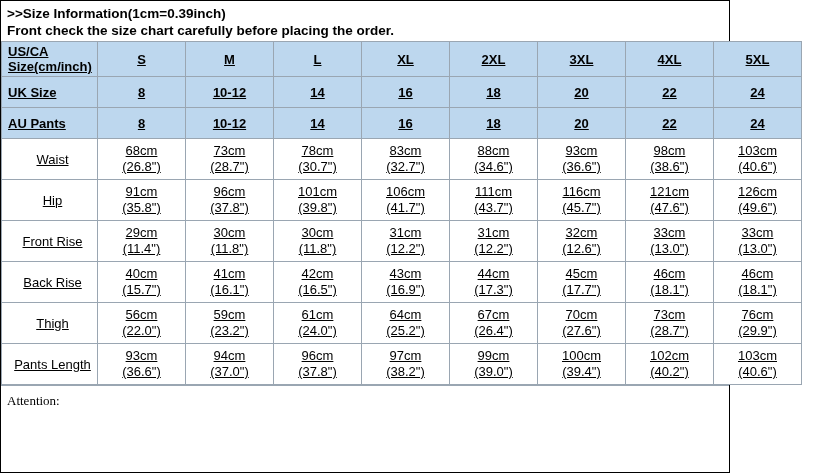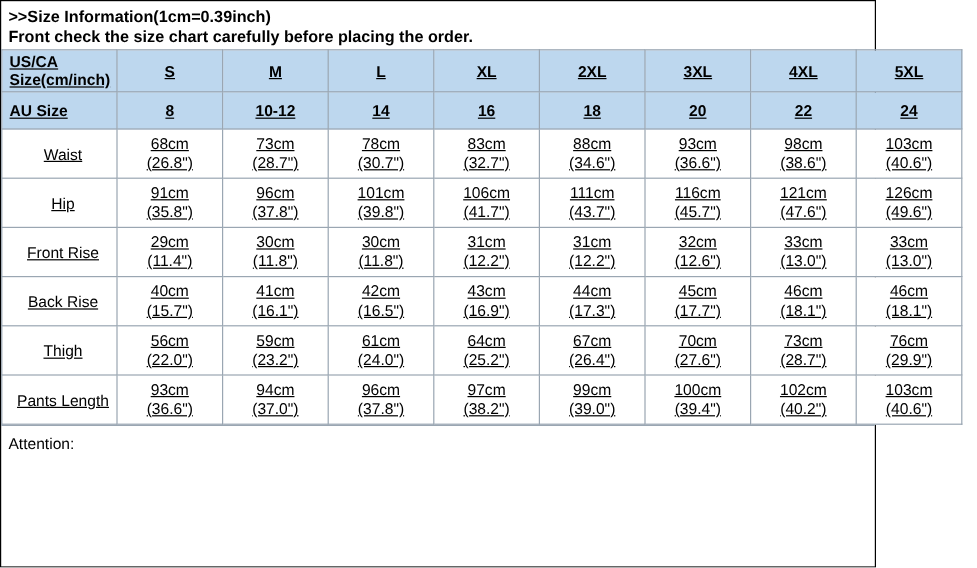--- a/index.html
+++ b/index.html
@@ -83,20 +83,21 @@
   .col-size { width: 88px; }
   .attention {
     flex: 1;
     border-top: 1px solid #9aa6b2;
     padding: 5px 6px 0 6px;
     font-size: 13px;
     line-height: 19px;
   }
   .attention div {
     white-space: normal;
+    font-family: Liberation Serif, serif;
   }
 </style>
 </head>
 <body>
 
 <div class="sheet">
 
   <div class="header-block">
     <div class="header-line">&gt;&gt;Size Information(1cm=0.39inch)</div>
     <div class="header-line">Front check the size chart carefully before placing the order.</div>
@@ -120,30 +121,41 @@
         <td>S</td>
         <td>M</td>
         <td>L</td>
         <td>XL</td>
         <td>2XL</td>
         <td>3XL</td>
         <td>4XL</td>
         <td>5XL</td>
       </tr>
       <tr class="head-row">
-        <td class="label-cell">AU Size</td>
+        <td class="label-cell">UK Size</td>
         <td>8</td>
         <td>10-12</td>
         <td>14</td>
         <td>16</td>
         <td>18</td>
         <td>20</td>
         <td>22</td>
         <td>24</td>
       </tr>
+      <tr class="head-row">
+        <td class="label-cell">AU Pants</td>
+        <td>8</td>
+        <td>10-12</td>
+        <td>14</td>
+        <td>16</td>
+        <td>18</td>
+        <td>20</td>
+        <td>22</td>
+        <td>24</td>
+      </tr>
 
       <tr class="data-row">
         <td class="row-label">Waist</td>
         <td>
           <span class="cell-main">68cm</span>
           <span class="cell-sub">(26.8")</span>
         </td>
         <td>
           <span class="cell-main">73cm</span>
           <span class="cell-sub">(28.7")</span>

